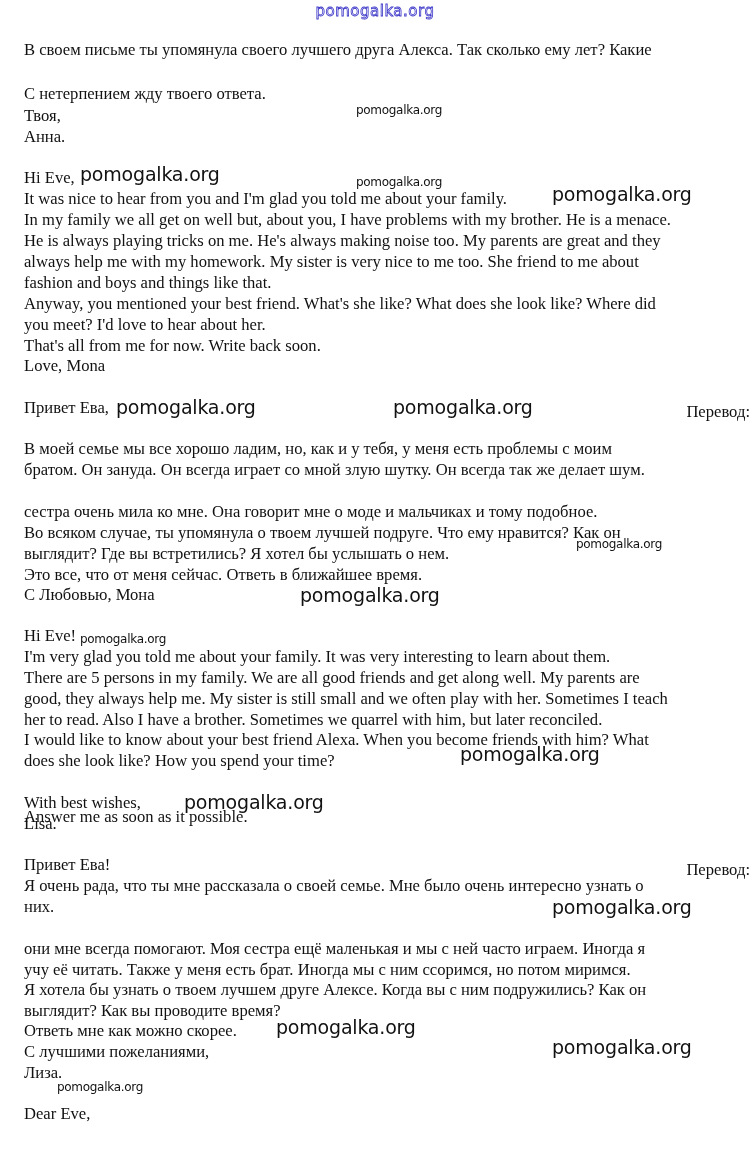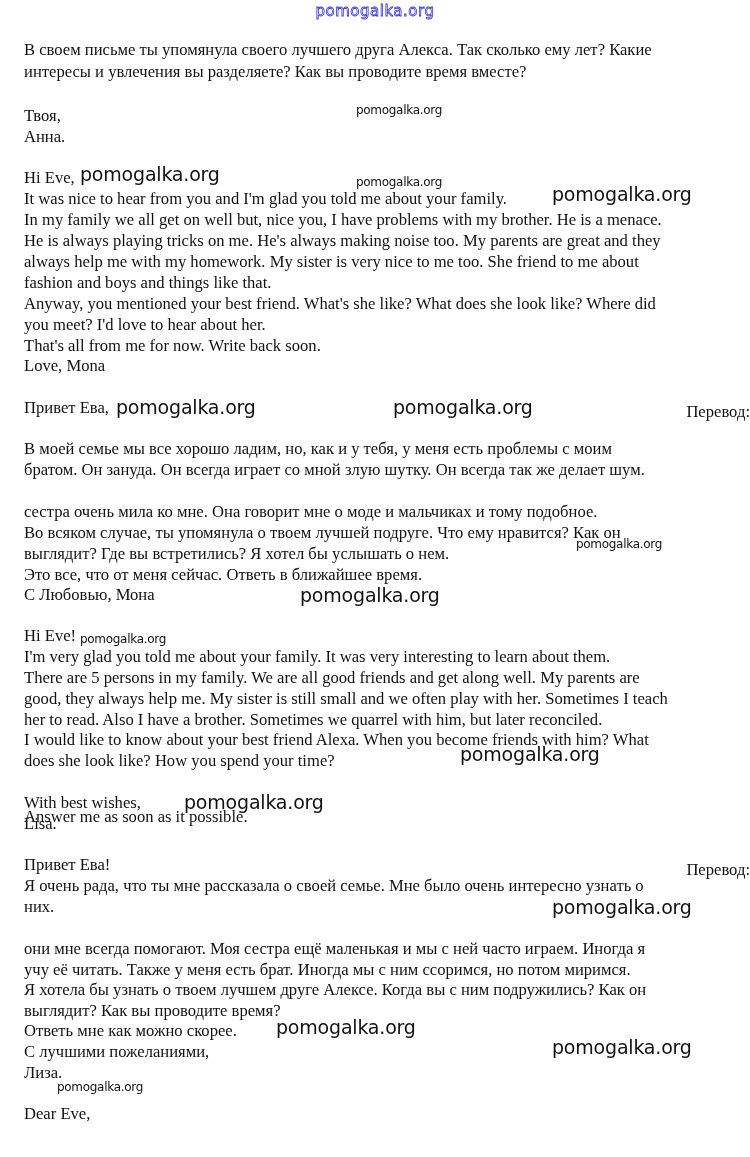--- a/index.html
+++ b/index.html
@@ -24,27 +24,27 @@
   .wm-small { font-size: 12px; letter-spacing: -0.3px; }
 </style>
 </head>
 <body>
 
 <div class="page">
 
   <div class="site-header">pomogalka.org</div>
 
   <div class="line" style="top:40px">В своем письме ты упомянула своего лучшего друга Алекса. Так сколько ему лет? Какие</div>
-  <div class="line" style="top:62px">интересы и увлечения вы разделяете? Как вы проводите время вместе?</div>
+  <div class="line" style="top:84px">С нетерпением жду твоего ответа.</div>
   <div class="line" style="top:106px">Твоя,</div>
   <div class="line" style="top:127px">Анна.</div>
 
   <div class="line" style="top:168px">Hi Eve,</div>
   <div class="line" style="top:189px">It was nice to hear from you and I'm glad you told me about your family.</div>
-  <div class="line" style="top:210px">In my family we all get on well but, nice you, I have problems with my brother. He is a menace.</div>
+  <div class="line" style="top:210px">In my family we all get on well but, about you, I have problems with my brother. He is a menace.</div>
   <div class="line" style="top:231px">He is always playing tricks on me. He's always making noise too. My parents are great and they</div>
   <div class="line" style="top:252px">always help me with my homework. My sister is very nice to me too. She friend to me about</div>
   <div class="line" style="top:273px">fashion and boys and things like that.</div>
   <div class="line" style="top:294px">Anyway, you mentioned your best friend. What's she like? What does she look like? Where did</div>
   <div class="line" style="top:315px">you meet? I'd love to hear about her.</div>
   <div class="line" style="top:336px">That's all from me for now. Write back soon.</div>
   <div class="line" style="top:356px">Love, Mona</div>
   <div class="line center" style="top:376px">Перевод:</div>
 
   <div class="line" style="top:398px">Привет Ева,</div>

